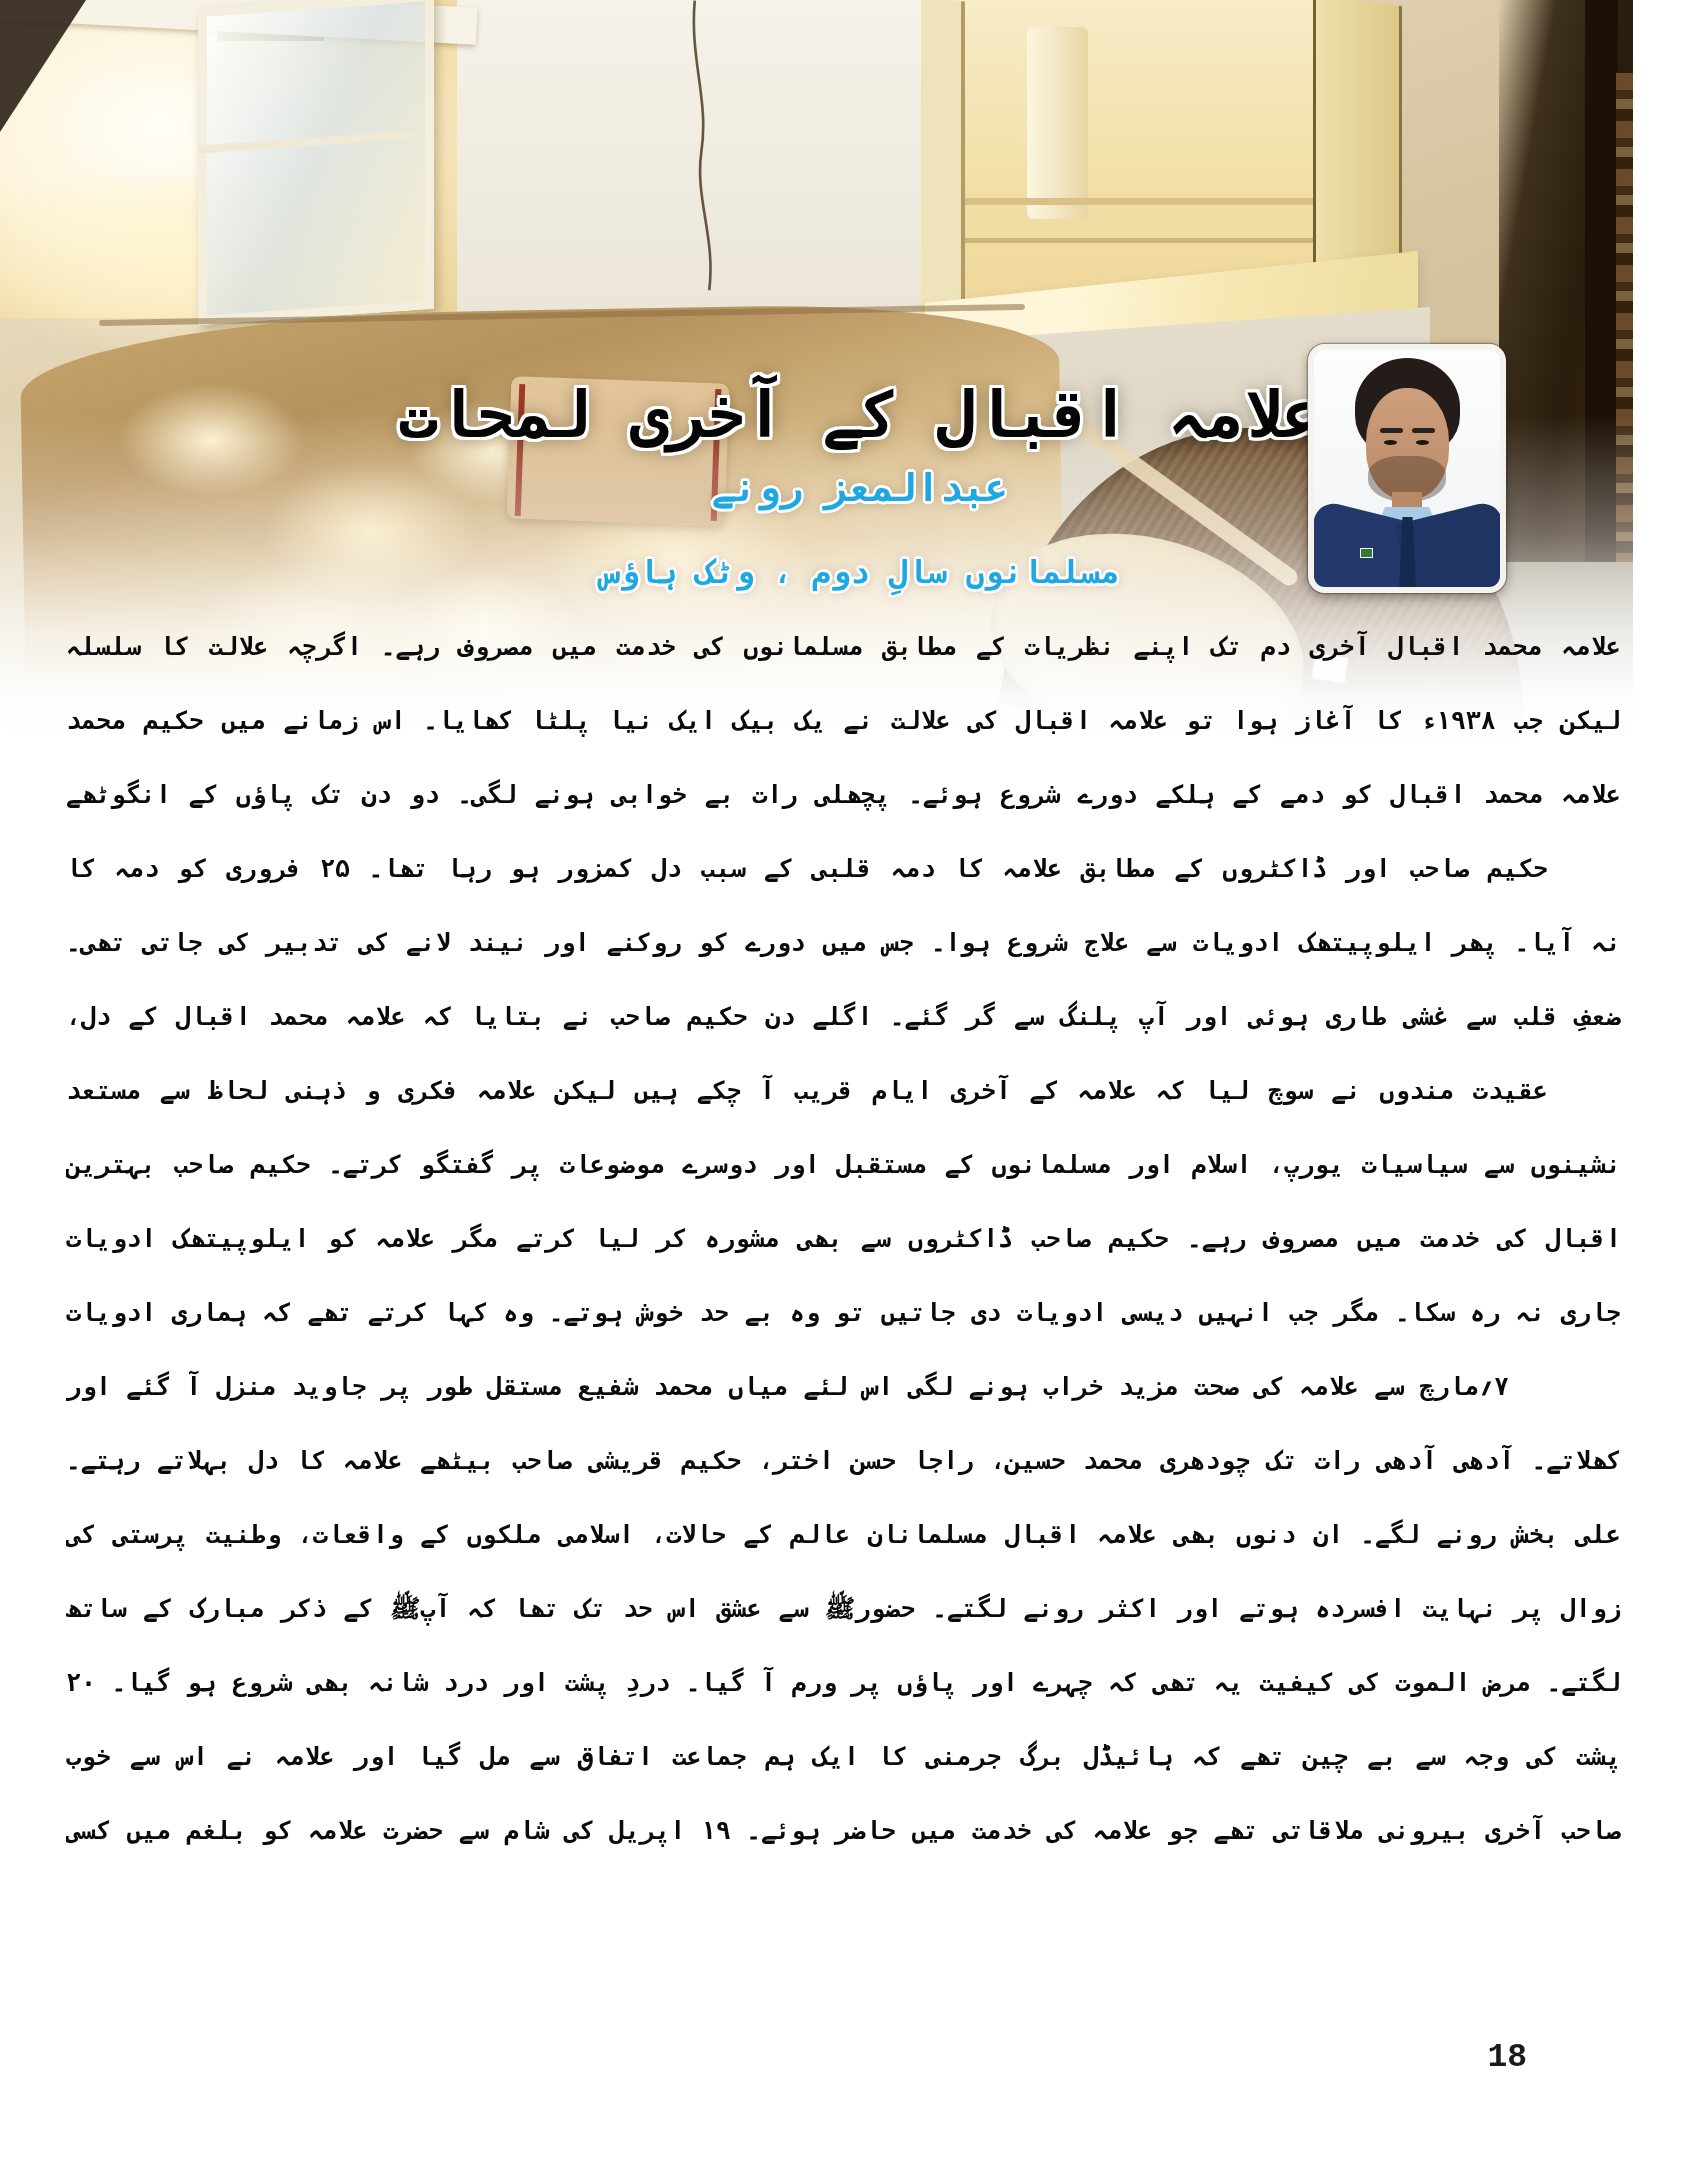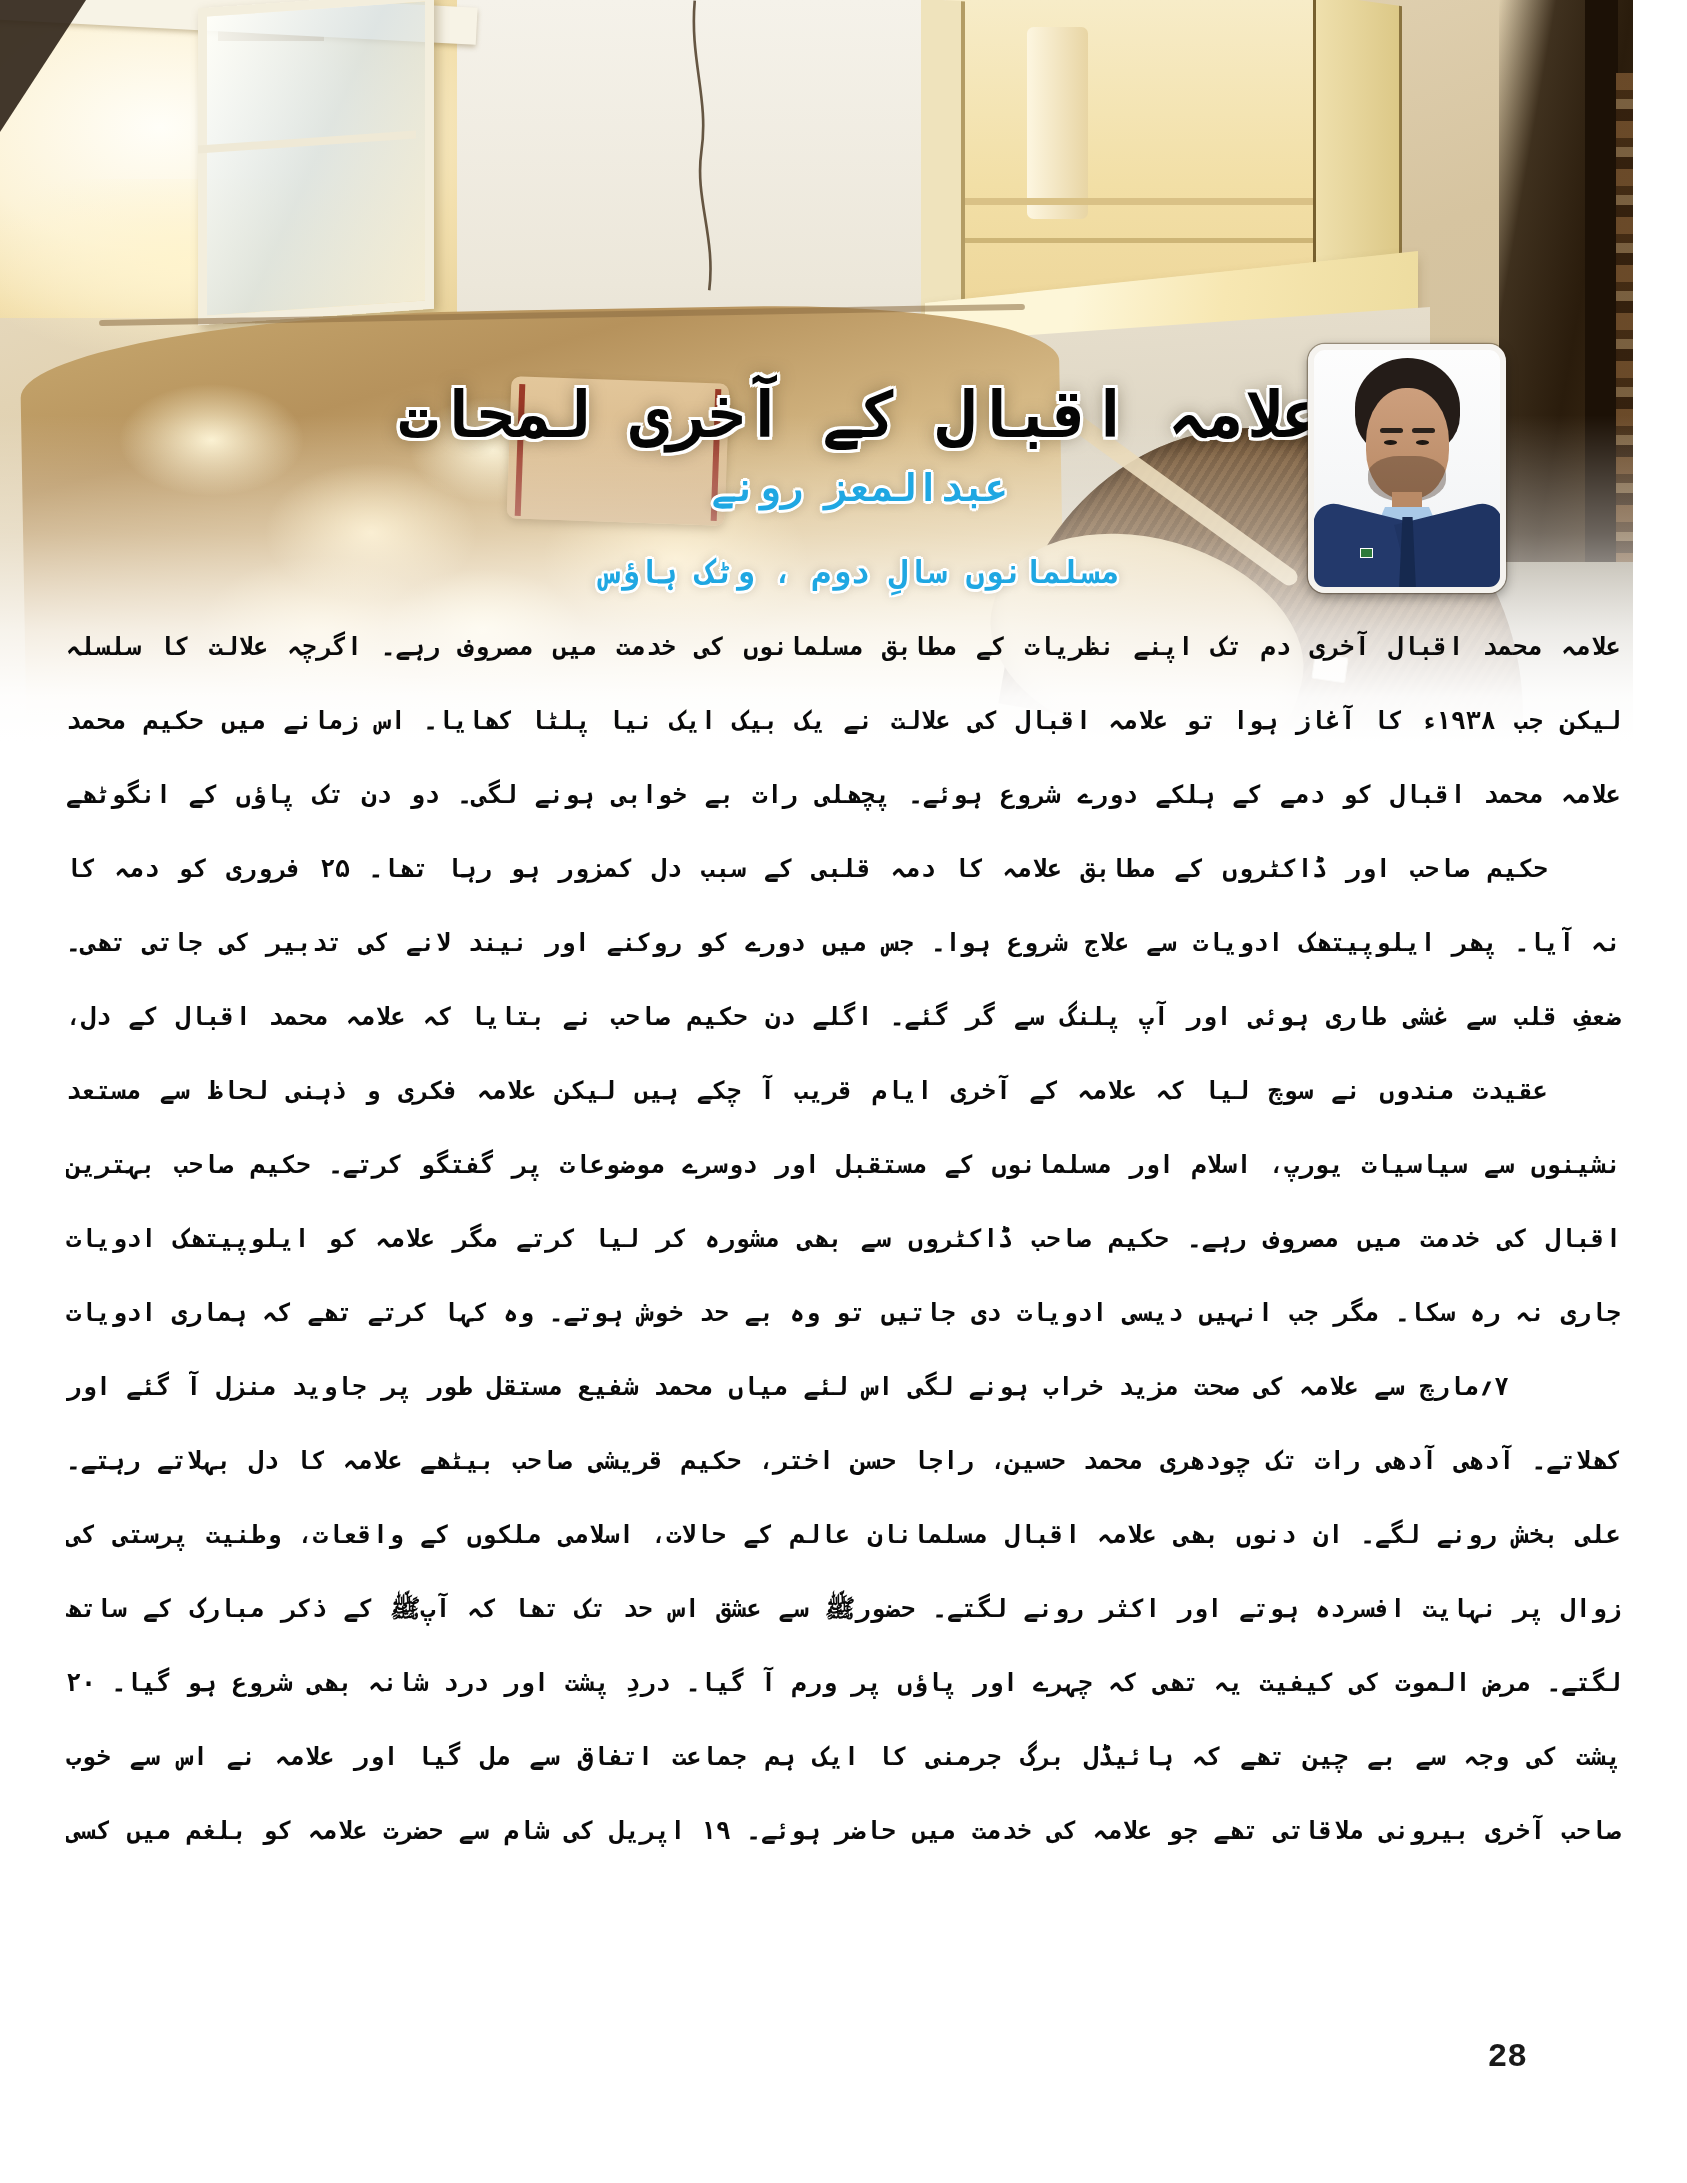--- a/index.html
+++ b/index.html
@@ -219,16 +219,16 @@
     <div class="line">جاری نہ رہ سکا۔ مگر جب انہیں دیسی ادویات دی جاتیں تو وہ بے حد خوش ہوتے۔ وہ کہا کرتے تھے کہ ہماری ادویات کے اثرات صدیوں کے تجربے سے</div>
     <div class="line indent2">۷؍مارچ سے علامہ کی صحت مزید خراب ہونے لگی اس لئے میاں محمد شفیع مستقل طور پر جاوید منزل آ گئے اور علامہ کو رات بھر جاگ کے دوائیں</div>
     <div class="line">کھلاتے۔ آدھی آدھی رات تک چودھری محمد حسین، راجا حسن اختر، حکیم قریشی صاحب بیٹھے علامہ کا دل بہلاتے رہتے۔ ایک شام علامہ کا درد دیکھ کر</div>
     <div class="line">علی بخش رونے لگے۔ ان دنوں بھی علامہ اقبال مسلمانان عالم کے حالات، اسلامی ملکوں کے واقعات، وطنیت پرستی کی لعنت، مسلمانوں کے دینی و اخلاقی</div>
     <div class="line">زوال پر نہایت افسردہ ہوتے اور اکثر رونے لگتے۔ حضورﷺ سے عشق اس حد تک تھا کہ آپﷺ کے ذکر مبارک کے ساتھ ہی آنکھوں سے آنسو بہنے</div>
     <div class="line">لگتے۔ مرض الموت کی کیفیت یہ تھی کہ چہرے اور پاؤں پر ورم آ گیا۔ دردِ پشت اور درد شانہ بھی شروع ہو گیا۔ ۲۰ اپریل کو دن کے وقت علامہ اقبال درد</div>
     <div class="line">پشت کی وجہ سے بے چین تھے کہ ہائیڈل برگ جرمنی کا ایک ہم جماعت اتفاق سے مل گیا اور علامہ نے اس سے خوب باتیں کیں اور لطف اٹھایا۔ یہ</div>
     <div class="line">صاحب آخری بیرونی ملاقاتی تھے جو علامہ کی خدمت میں حاضر ہوئے۔ ۱۹ اپریل کی شام سے حضرت علامہ کو بلغم میں کسی قدر خون آ رہا تھا اور یہ علامات</div>
   </div>
 
-  <div class="page-number">28</div>
+  <div class="page-number">18</div>
 
 </div>
 
 
 </body></html>

